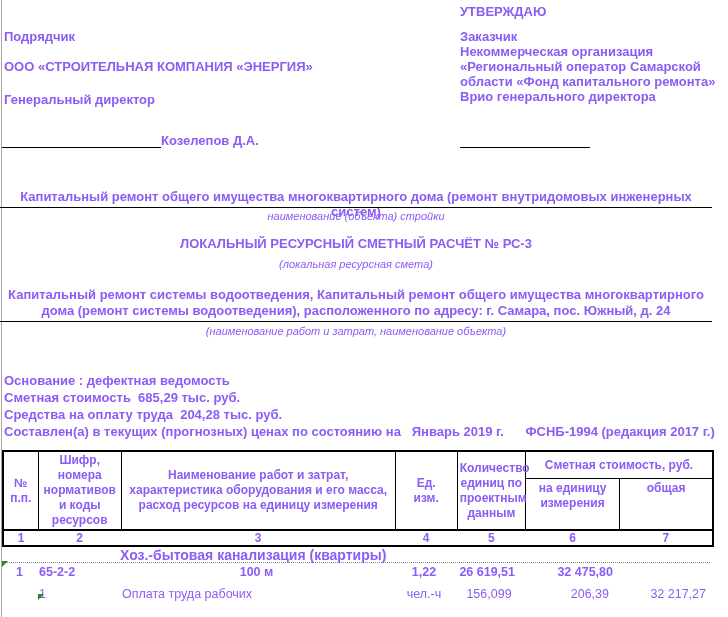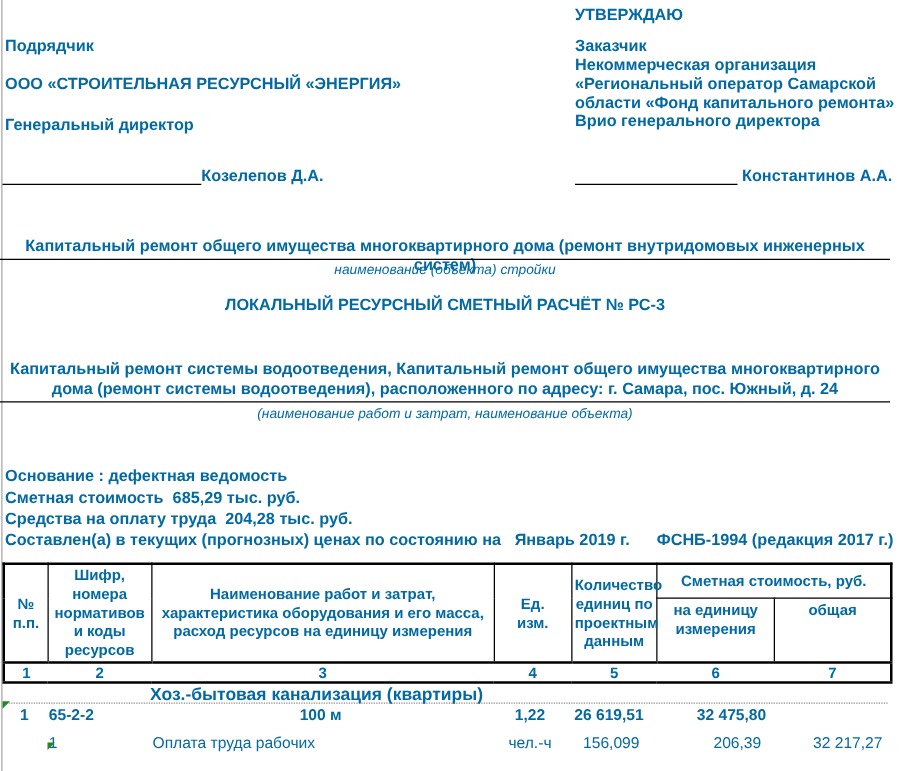--- a/index.html
+++ b/index.html
@@ -1,19 +1,19 @@
 <!DOCTYPE html>
 <html><head>
 <meta charset="utf-8">
 <style>
   * { margin:0; padding:0; box-sizing:border-box; }
   html,body { background:#fff; }
   .page {
     position:relative; width:728px; height:617px; background:#fff; overflow:hidden;
-    font-family:"Liberation Sans","DejaVu Sans",sans-serif; color:#0369a1;
+    font-family:"Liberation Sans","DejaVu Sans",sans-serif; color:#8b5cf6;
   }
   .page-left-border { position:absolute; left:1px; top:0; width:1px; height:617px; background:#a6a6a6; }
   .b { font-weight:bold; }
   .abs { position:absolute; }
   .t13 { font-size:13px; line-height:15px; }
   .cap { font-size:11px; font-style:italic; line-height:13px; }
   .ctr { width:712px; left:0; text-align:center; }
   .hline { position:absolute; left:0; width:712px; border-top:1.5px solid #000; }
   .sig-line { display:inline-block; border-bottom:1.3px solid #000; height:13px; vertical-align:bottom; }
   .pre { white-space:pre-wrap; }
@@ -47,43 +47,44 @@
 </style>
 </head>
 <body>
 
 <div class="page">
   <div class="page-left-border"></div>
 
   <div class="abs t13 b" style="left:460px; top:4px;">УТВЕРЖДАЮ</div>
 
   <div class="abs t13 b" style="left:4px; top:29px;">Подрядчик</div>
-  <div class="abs t13 b" style="left:4px; top:59px;">ООО «СТРОИТЕЛЬНАЯ РЕСУРСНЫЙ «ЭНЕРГИЯ»</div>
+  <div class="abs t13 b" style="left:4px; top:59px;">ООО «СТРОИТЕЛЬНАЯ КОМПАНИЯ «ЭНЕРГИЯ»</div>
   <div class="abs t13 b" style="left:4px; top:92px;">Генеральный директор</div>
 
   <div class="abs t13 b" style="left:460px; top:29px;">Заказчик</div>
   <div class="abs t13 b" style="left:460px; top:44px; width:262px;">
     <div>Некоммерческая организация</div>
     <div>«Региональный оператор Самарской</div>
     <div>области «Фонд капитального ремонта»</div>
     <div>Врио генерального директора</div>
   </div>
 
   <div class="abs t13 b" style="left:2px; top:133px;">
     <span class="sig-line" style="width:159px;"></span><span>Козелепов Д.А.</span>
   </div>
   <div class="abs t13 b" style="left:460px; top:133px;">
-    <span class="sig-line" style="width:130px;"></span><span> Константинов А.А.</span>
+    <span class="sig-line" style="width:130px;"></span>
   </div>
 
   <div class="abs ctr t13 b" style="top:189px;">Капитальный ремонт общего имущества многоквартирного дома (ремонт внутридомовых инженерных систем)</div>
   <div class="hline" style="top:207px;"></div>
   <div class="abs ctr cap" style="top:210px;">наименование (объекта) стройки</div>
 
   <div class="abs ctr t13 b" style="top:236px;">ЛОКАЛЬНЫЙ РЕСУРСНЫЙ СМЕТНЫЙ РАСЧЁТ № РС-3</div>
+  <div class="abs ctr cap" style="top:258px;">(локальная ресурсная смета)</div>
 
   <div class="abs ctr t13 b" style="top:287px; line-height:16px;">Капитальный ремонт системы водоотведения, Капитальный ремонт общего имущества многоквартирного дома (ремонт системы водоотведения), расположенного по адресу: г. Самара, пос. Южный, д. 24</div>
   <div class="hline" style="top:321px;"></div>
   <div class="abs ctr cap" style="top:325px;">(наименование работ и затрат, наименование объекта)</div>
 
   <div class="abs t13 b" style="left:4px; top:372px; line-height:17px; width:720px;">
     <div class="pre">Основание : дефектная ведомость</div>
     <div class="pre">Сметная стоимость  685,29 тыс. руб.</div>
     <div class="pre">Средства на оплату труда  204,28 тыс. руб.</div>
     <div class="pre">Составлен(а) в текущих (прогнозных) ценах по состоянию на   Январь 2019 г.      ФСНБ-1994 (редакция 2017 г.)</div>

